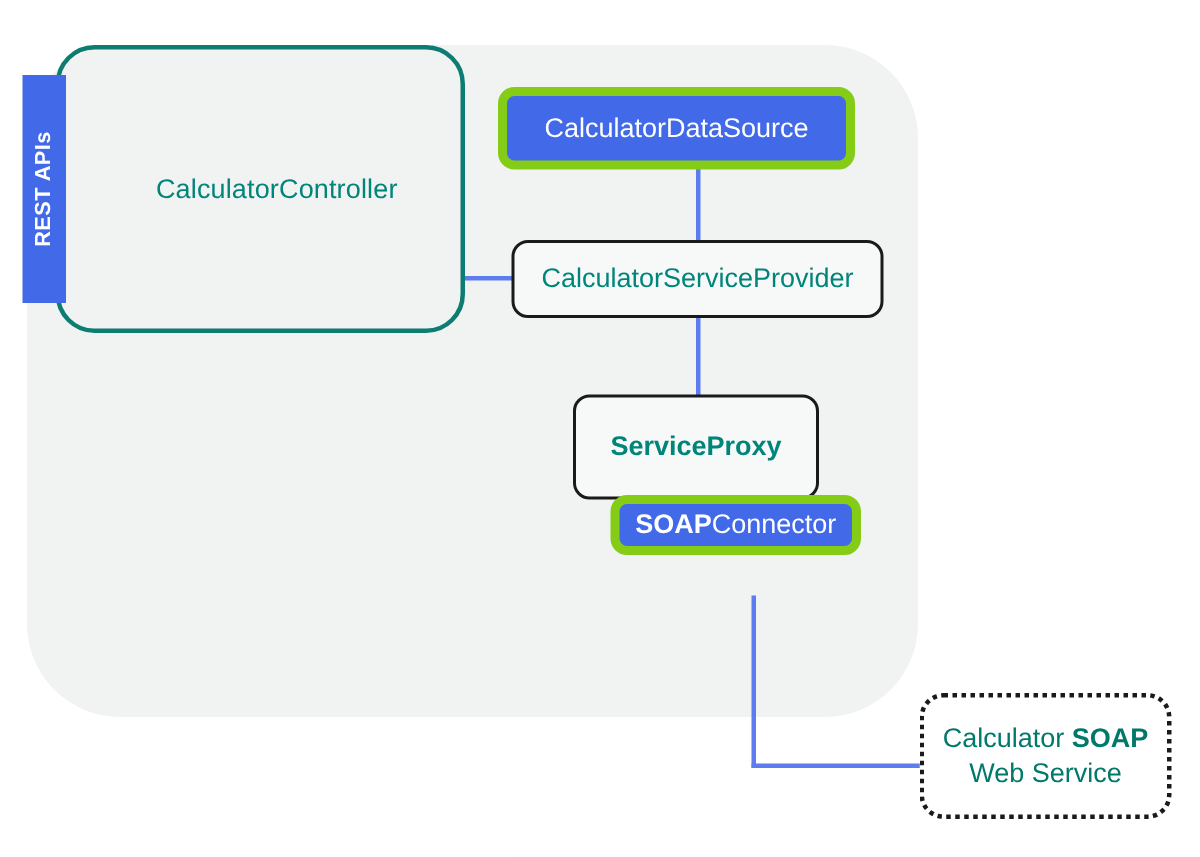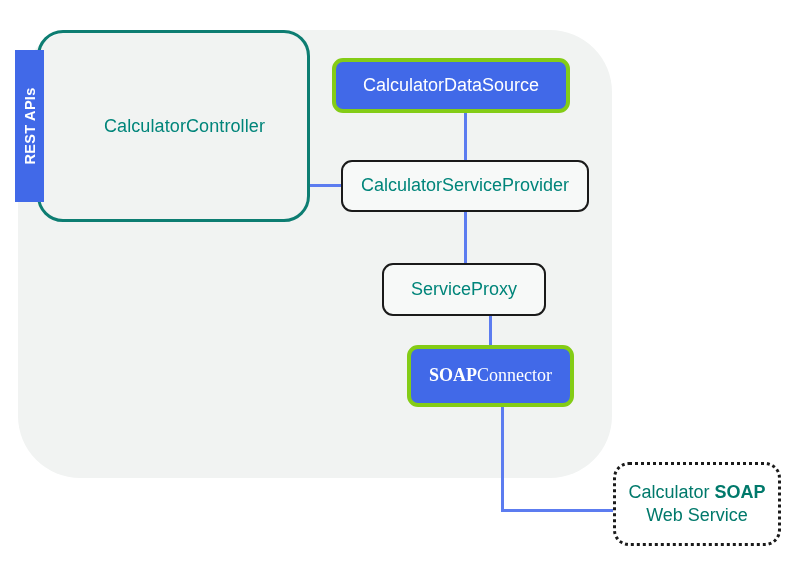--- a/index.html
+++ b/index.html
@@ -89,21 +89,21 @@
     box-sizing: border-box;
     display: flex;
     align-items: center;
     justify-content: center;
     text-align: center;
     border-radius: 11px;
     z-index: 3;
   }
   .node-blue {
     background: #4169e8;
-    border: 4px solid #84cc16;
+    border: 6px solid #84cc16;
     color: #ffffff;
   }
   .node-white {
     background: #f7f9f8;
     border: 2px solid #1a1a1a;
     color: #00857a;
   }
   .node-label {
     font-size: 18px;
     line-height: 1.22;
@@ -159,25 +159,25 @@
   </div>
 
   <div class="node node-blue" style="left:332px; top:58px; width:238px; height:55px;">
     <span class="node-label">CalculatorDataSource</span>
   </div>
 
   <div class="node node-white" style="left:341px; top:160px; width:248px; height:52px;justify-content:center;">
     <span class="node-label">CalculatorServiceProvider</span>
   </div>
 
-  <div class="node node-white" style="left:382px; top:263px; width:164px; height:53px;">
+  <div class="node node-white" style="left:382px; top:263px; width:164px; height:70px;font-weight:bold;">
     <span class="node-label">ServiceProxy</span>
   </div>
 
-  <div class="node node-blue" style="left:407px; top:345px; width:167px; height:62px;font-family:Liberation Serif, serif;">
+  <div class="node node-blue" style="left:407px; top:330px; width:167px; height:40px;">
     <span class="node-label"><b>SOAP</b><span>Connector</span></span>
   </div>
 
   <div class="node-dotted" style="left:613px; top:462px; width:168px; height:84px;">
     <span class="node-label"><span>Calculator </span><b>SOAP</b><br><span>Web Service</span></span>
   </div>
 
 </div>
 
 </body></html>

